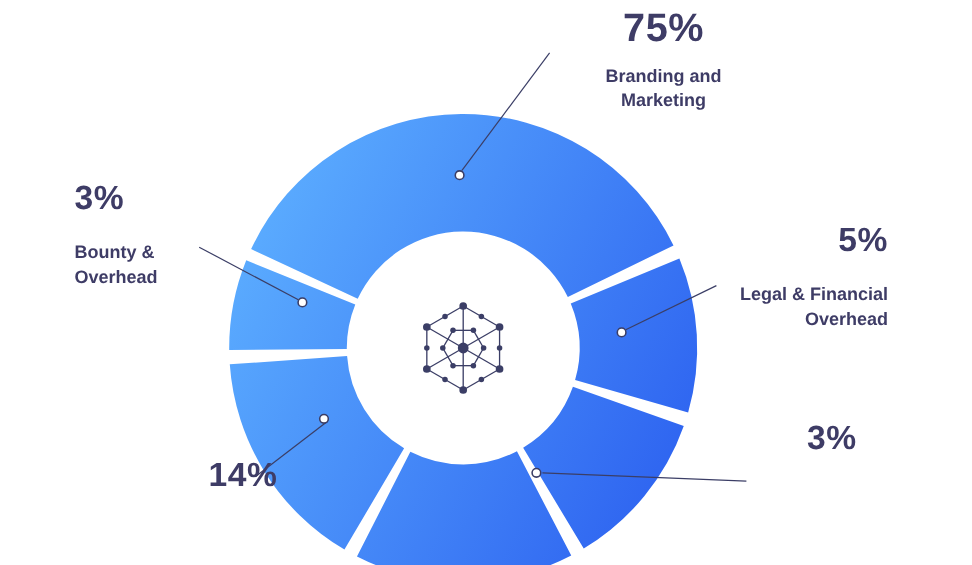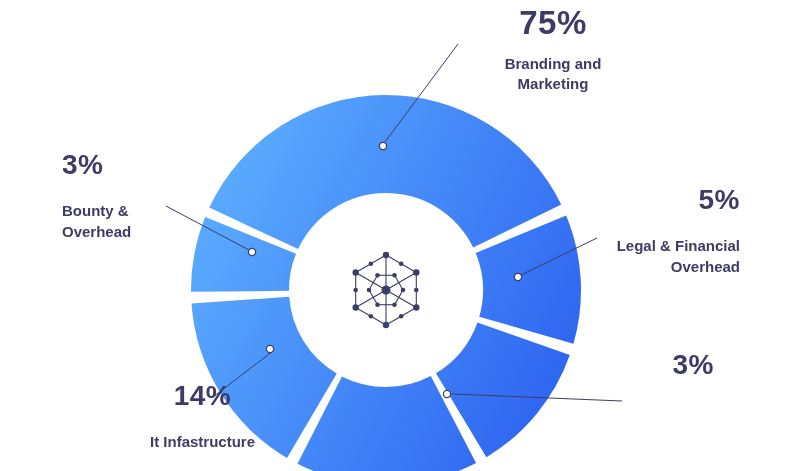--- a/index.html
+++ b/index.html
@@ -129,21 +129,20 @@
     <div class="lbl">Legal &amp; Financial
 Overhead</div>
   </div>
 
   <div class="callout callout-gift">
     <div class="pct">3%</div>
   </div>
 
   <div class="callout callout-itinfra">
     <div class="pct">14%</div>
-    <div class="lbl">It Infastructure</div>
   </div>
 
   <div class="callout callout-bounty">
     <div class="pct">3%</div>
     <div class="lbl">Bounty &amp;
 Overhead</div>
   </div>
 
 </div>
 

